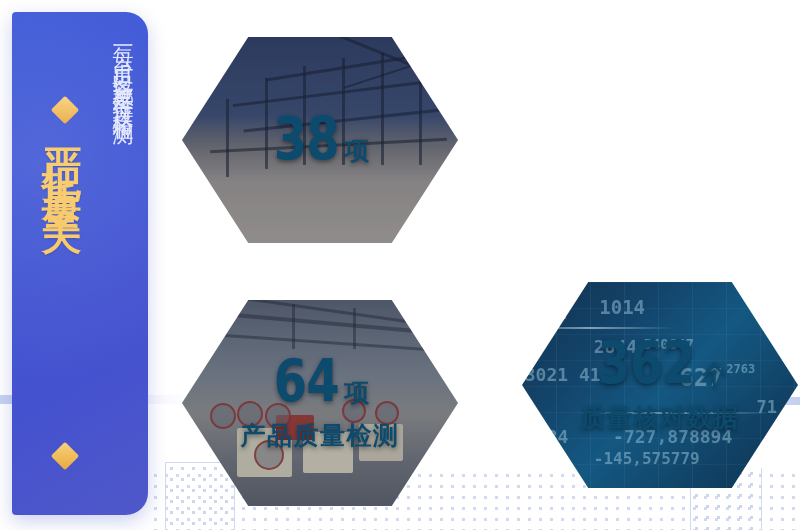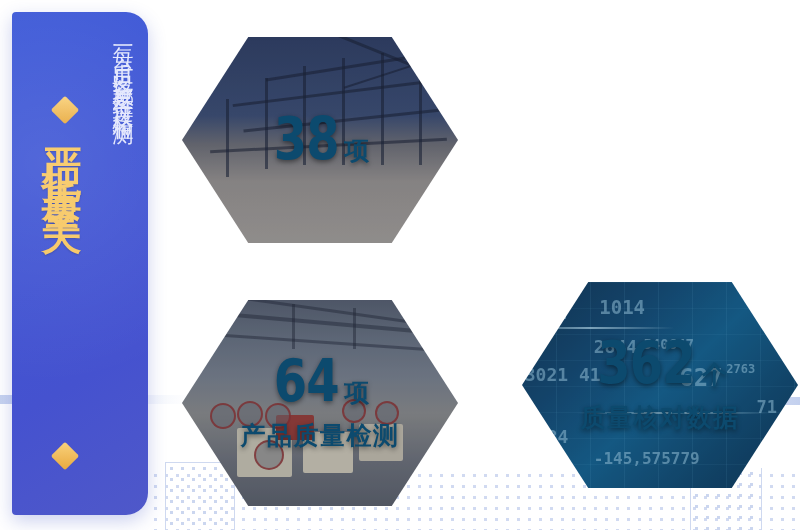--- a/index.html
+++ b/index.html
@@ -219,20 +219,21 @@
       <div class="streak" style="left:-5%;top:22%;width:60%;"></div>
       <div class="streak" style="left:20%;top:63%;width:70%;"></div>
       <div class="num" style="left:4%;top:9%;font-size:19px;">692</div>
       <div class="num" style="left:28%;top:7%;font-size:19px;">1014</div>
       <div class="num" style="left:26%;top:26%;font-size:18px;">2844</div>
       <div class="num" style="left:44%;top:26%;font-size:14px;">540647</div>
       <div class="num" style="left:1%;top:40%;font-size:18px;">3021 41</div>
       <div class="num" style="left:57%;top:40%;font-size:24px;">627</div>
       <div class="num" style="left:74%;top:39%;font-size:12px;">2763</div>
       <div class="num" style="left:5%;top:70%;font-size:18px;">684</div>
+      <div class="num" style="left:33%;top:70%;font-size:18px;">-727,878894</div>
       <div class="num" style="left:3%;top:81%;font-size:18px;">367</div>
       <div class="num" style="left:26%;top:81%;font-size:16px;">-145,575779</div>
       <div class="num" style="left:85%;top:56%;font-size:17px;">71</div>
     </div>
     <div class="hex-veil"></div>
     <div class="hex-label">
       <div class="hex-num-row">
         <span class="hex-num">362</span>
         <span class="hex-unit">个</span>
       </div>

